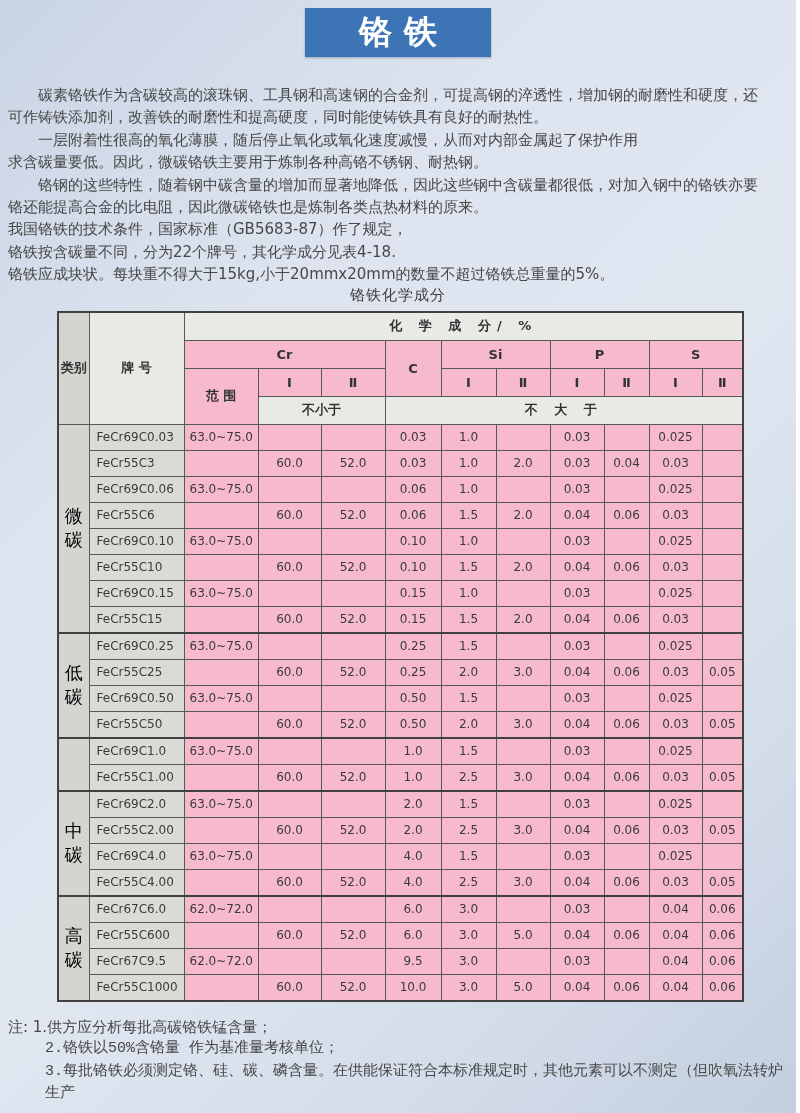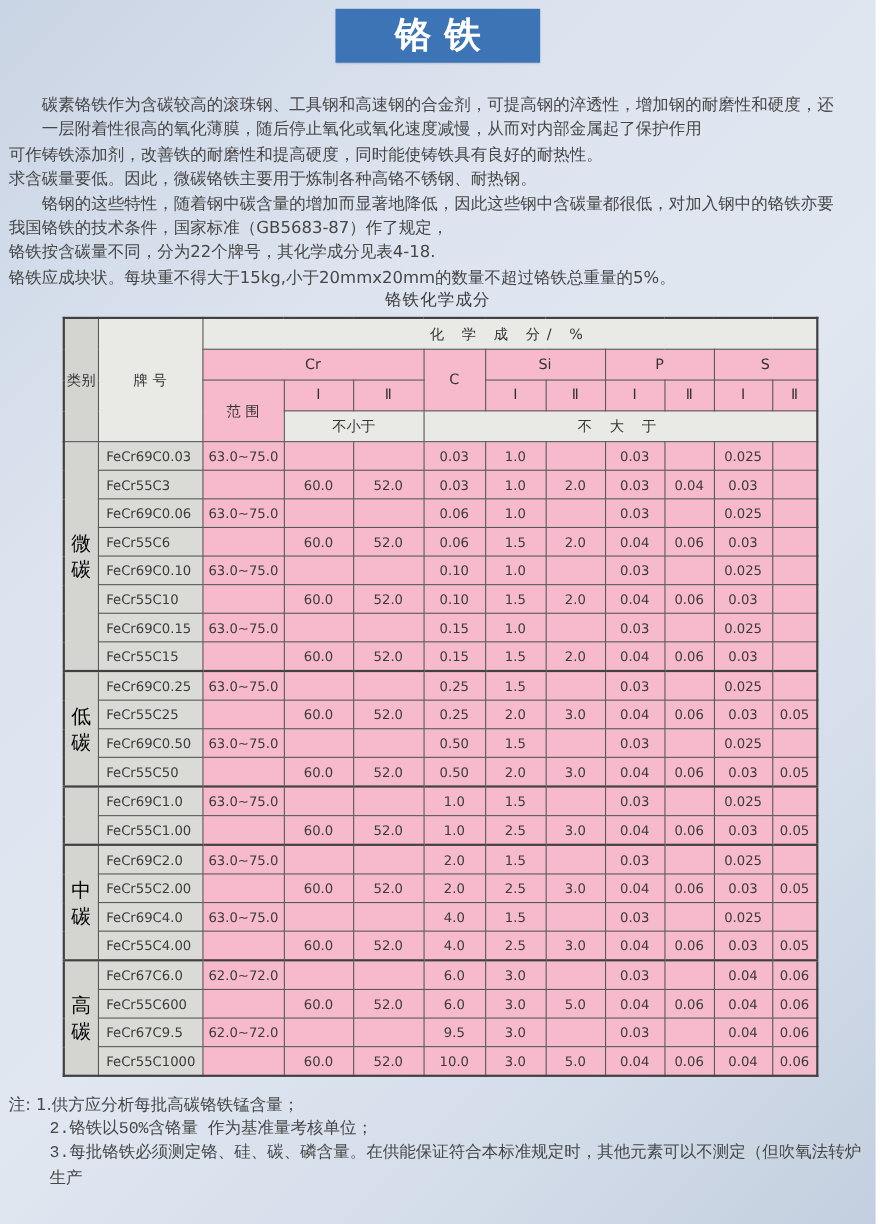--- a/index.html
+++ b/index.html
@@ -19,21 +19,21 @@
   }
   .intro { margin:27px 8px 0 8px; font-size:15px; line-height:22.4px; color:#474747; }
   .intro .ln { white-space:nowrap; }
   .intro .ind { padding-left:30px; }
   .caption { text-align:center; font-size:15px; letter-spacing:1px; color:#3c3c3c; font-weight:500; }
   table.tbl {
     margin:6px 0 0 57px; width:685px; table-layout:fixed;
     border-collapse:collapse; border:2px solid #414141;
   }
   .tbl th, .tbl td { border:1px solid #585858; padding:0; }
-  .tbl thead th { font-weight:normal; font-size:13px; color:#333; height:27px; text-align:center; }
+  .tbl thead th { font-weight:bold; font-size:13px; color:#333; height:27px; text-align:center; }
   .tbl tbody td { font-size:12px; color:#3a3a3a; height:25px; text-align:center; }
   .bg-pink { background:#f7bacd; }
   .bg-lt   { background:#e9e9e6; }
   .bg-cat  { background:#d4d5d1; }
   .tbl tbody td.cat   { background:#d4d5d1; font-size:18px; color:#000000;font-family:Liberation Serif, serif; }
   .tbl tbody td.grade { background:#dadbd7; text-align:left; padding-left:7px; }
   .tbl tbody td.range { background:#f7bacd; text-align:left; padding-left:5px;margin-left:22px; }
   .tbl tbody td.num   { background:#f7bacd; }
   .tbl tbody tr.gstart td { border-top:2px solid #414141; }
   .sp2 { letter-spacing:6px; padding-left:6px; }
@@ -44,24 +44,25 @@
 <body>
 
 <div class="page">
 
   <div class="banner">
     <span class="t">铬铁</span>
   </div>
 
   <div class="intro">
       <div class="ln ind">碳素铬铁作为含碳较高的滚珠钢、工具钢和高速钢的合金剂，可提高钢的淬透性，增加钢的耐磨性和硬度，还</div>
+      <div class="ln">可作铸铁添加剂，改善铁的耐磨性和提高硬度，同时能使铸铁具有良好的耐热性。</div>
       <div class="ln ind">一层附着性很高的氧化薄膜，随后停止氧化或氧化速度减慢，从而对内部金属起了保护作用</div>
-      <div class="ln">可作铸铁添加剂，改善铁的耐磨性和提高硬度，同时能使铸铁具有良好的耐热性。</div>
       <div class="ln">求含碳量要低。因此，微碳铬铁主要用于炼制各种高铬不锈钢、耐热钢。</div>
       <div class="ln ind">铬钢的这些特性，随着钢中碳含量的增加而显著地降低，因此这些钢中含碳量都很低，对加入钢中的铬铁亦要</div>
+      <div class="ln">铬还能提高合金的比电阻，因此微碳铬铁也是炼制各类点热材料的原来。</div>
       <div class="ln">我国铬铁的技术条件，国家标准（GB5683-87）作了规定，</div>
       <div class="ln">铬铁按含碳量不同，分为22个牌号，其化学成分见表4-18.</div>
       <div class="ln">铬铁应成块状。每块重不得大于15kg,小于20mmx20mm的数量不超过铬铁总重量的5%。</div>
     </div>
 
   <div class="caption">铬铁化学成分</div>
 
   <table class="tbl">
     <colgroup>
       <col style="width:31px">

